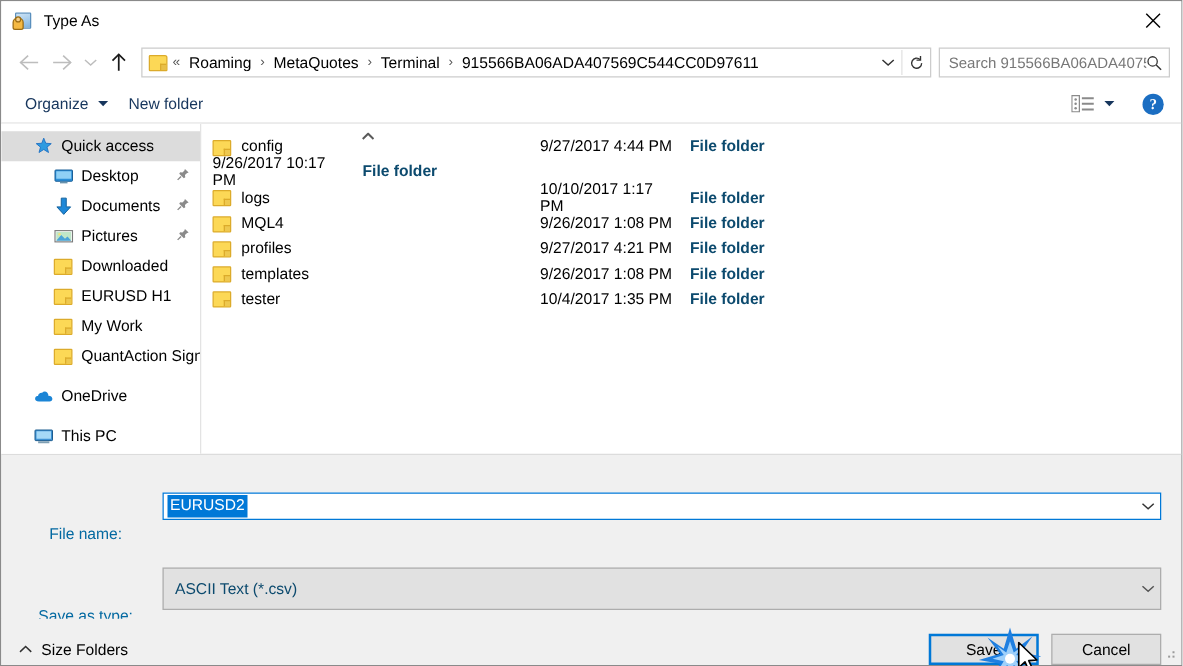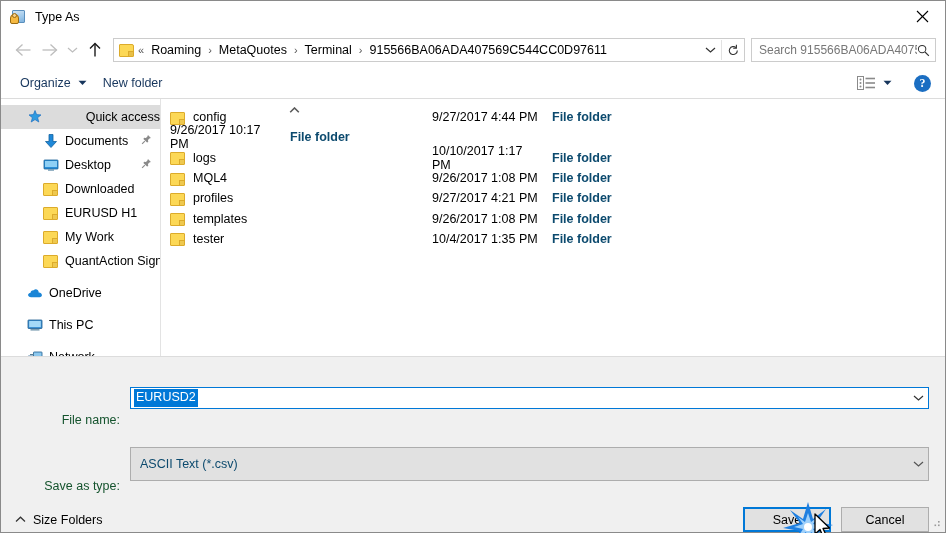--- a/index.html
+++ b/index.html
@@ -133,21 +133,21 @@
     background: #ffffff;
     border-right: 1px solid #e3e3e3;
     padding-top: 6px;
     overflow: hidden;
   }
   .side-item {
     height: 24px; display: flex; align-items: center;
     font-size: 12.5px; color: #000; cursor: default;
     position: relative;
   }
-  .side-item.selected { background: #dcdcdc; justify-content: space-between; }
+  .side-item.selected { background: #dcdcdc; }
   .side-item .s-ico {
     width: 16px; height: 16px; margin-right: 6px;
     flex: 0 0 auto; position: relative;
   }
   .side-item .s-label { white-space: nowrap; overflow: hidden; }
   .lvl1 { padding-left: 42px; }
   .lvl-root { padding-left: 26px; }
   .pin {
     position: absolute; right: 8px; top: 50%; transform: translateY(-50%);
   }
@@ -193,22 +193,22 @@
   .row .r-size { width: 80px; padding-left: 9px; }
 
   
   .form {
     background: #f0f0f0;
     padding: 12px 16px 0 16px;
     min-height: 0;
   }
   .frow { display: flex; align-items: center; margin-bottom: 8px; }
   .flabel {
-    width: 113px; text-align: right; padding-right: 10px;
-    font-size: 12.5px; color: #14532d; margin-top: 44px;
+    width: 113px; text-align: center; padding-right: 10px;
+    font-size: 12.5px; color: #0369a1; margin-top: 44px;
   }
   .fname-box {
     flex: 1 1 auto; height: 22px; background: #fff;
     border: 1px solid #0078d7; display: flex; align-items: center;
     padding-left: 3px;
   }
   .fname-sel {
     background: #0078d7; color: #ffffff; font-size: 12.5px;
     padding: 1px 2px 2px 2px; line-height: 15px;
   }
@@ -359,35 +359,48 @@
 
     <div class="sidebar" id="sidebar">
         <div class="side-item lvl-root selected">
           <span class="s-ico"><svg width="16" height="16" viewBox="0 0 16 16">
               <path d="M8 1.5 L9.6 5.6 L14 5.9 L10.6 8.7 L11.8 13 L8 10.6 L4.2 13 L5.4 8.7 L2 5.9 L6.4 5.6 Z" fill="#2f9be0" stroke="#1b6ec2" stroke-width="0.7"></path>
             </svg></span>
           <span class="s-label">Quick access</span>
         </div>
         <div class="side-item lvl1">
           <span class="s-ico"><svg width="16" height="16" viewBox="0 0 16 16">
+              <rect x="1" y="3" width="14" height="9" rx="0.6" fill="#2b8fd8" stroke="#1b5f96" stroke-width="0.8"></rect>
+              <rect x="2" y="4" width="12" height="6" fill="#8fd0f5"></rect>
+              <rect x="5" y="12.4" width="6" height="1.3" fill="#6a93ad"></rect>
+            </svg></span>
+          <span class="s-label">Desktop</span>
+          <span class="pin"><svg width="11" height="11" viewBox="0 0 12 12">
+              <path d="M7.6 1.2 L10.8 4.4 L9.2 5 L7.6 6.6 L7.9 8.6 L6.6 9.4 L2.6 5.4 L3.4 4.1 L5.4 4.4 L7 2.8 Z" fill="#8a8a8a"></path>
+              <line x1="4.2" y1="7.8" x2="1.2" y2="10.8" stroke="#8a8a8a" stroke-width="1.2"></line>
+            </svg></span>
+        </div>
+        <div class="side-item lvl1">
+          <span class="s-ico"><svg width="16" height="16" viewBox="0 0 16 16">
               <path d="M6 1.5 L10 1.5 L10 8.5 L13.5 8.5 L8 14.5 L2.5 8.5 L6 8.5 Z" fill="#1e88d8" stroke="#14639f" stroke-width="0.8"></path>
             </svg></span>
           <span class="s-label">Documents</span>
           <span class="pin"><svg width="11" height="11" viewBox="0 0 12 12">
               <path d="M7.6 1.2 L10.8 4.4 L9.2 5 L7.6 6.6 L7.9 8.6 L6.6 9.4 L2.6 5.4 L3.4 4.1 L5.4 4.4 L7 2.8 Z" fill="#8a8a8a"></path>
               <line x1="4.2" y1="7.8" x2="1.2" y2="10.8" stroke="#8a8a8a" stroke-width="1.2"></line>
             </svg></span>
         </div>
         <div class="side-item lvl1">
           <span class="s-ico"><svg width="16" height="16" viewBox="0 0 16 16">
-              <rect x="1" y="3" width="14" height="9" rx="0.6" fill="#2b8fd8" stroke="#1b5f96" stroke-width="0.8"></rect>
-              <rect x="2" y="4" width="12" height="6" fill="#8fd0f5"></rect>
-              <rect x="5" y="12.4" width="6" height="1.3" fill="#6a93ad"></rect>
-            </svg></span>
-          <span class="s-label">Desktop</span>
+              <rect x="1" y="3.5" width="14" height="9" fill="#ffffff" stroke="#7a7a7a" stroke-width="0.9"></rect>
+              <rect x="2" y="4.5" width="12" height="7" fill="#bfe6c8"></rect>
+              <path d="M2 11.5 L6 7 L9 10 L11 8.2 L14 11.5 Z" fill="#4aa3d8"></path>
+              <circle cx="4.6" cy="6.3" r="1" fill="#f3e27a"></circle>
+            </svg></span>
+          <span class="s-label">Pictures</span>
           <span class="pin"><svg width="11" height="11" viewBox="0 0 12 12">
               <path d="M7.6 1.2 L10.8 4.4 L9.2 5 L7.6 6.6 L7.9 8.6 L6.6 9.4 L2.6 5.4 L3.4 4.1 L5.4 4.4 L7 2.8 Z" fill="#8a8a8a"></path>
               <line x1="4.2" y1="7.8" x2="1.2" y2="10.8" stroke="#8a8a8a" stroke-width="1.2"></line>
             </svg></span>
         </div>
         <div class="side-item lvl1">
           <span class="s-ico">
             <div class="folder-ico"></div>
           </span>
           <span class="s-label">Downloaded</span>

